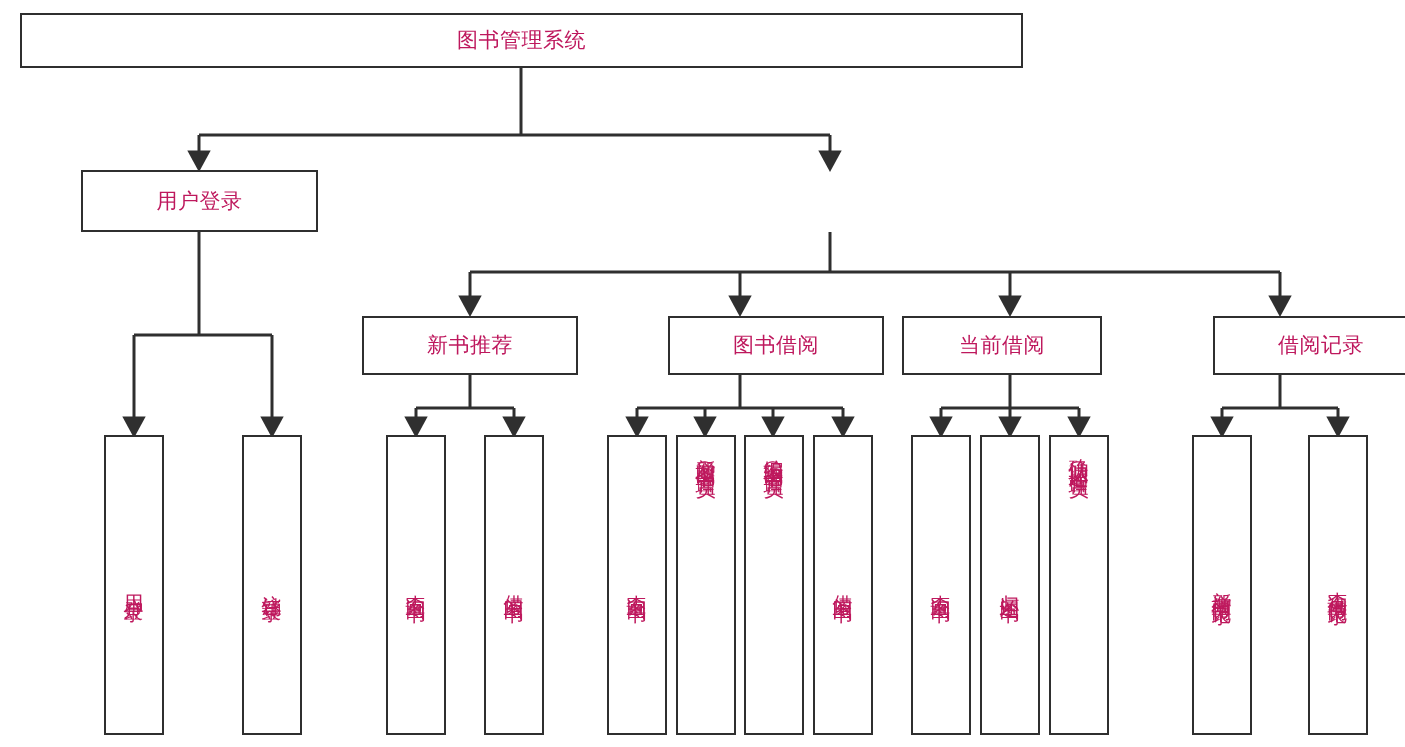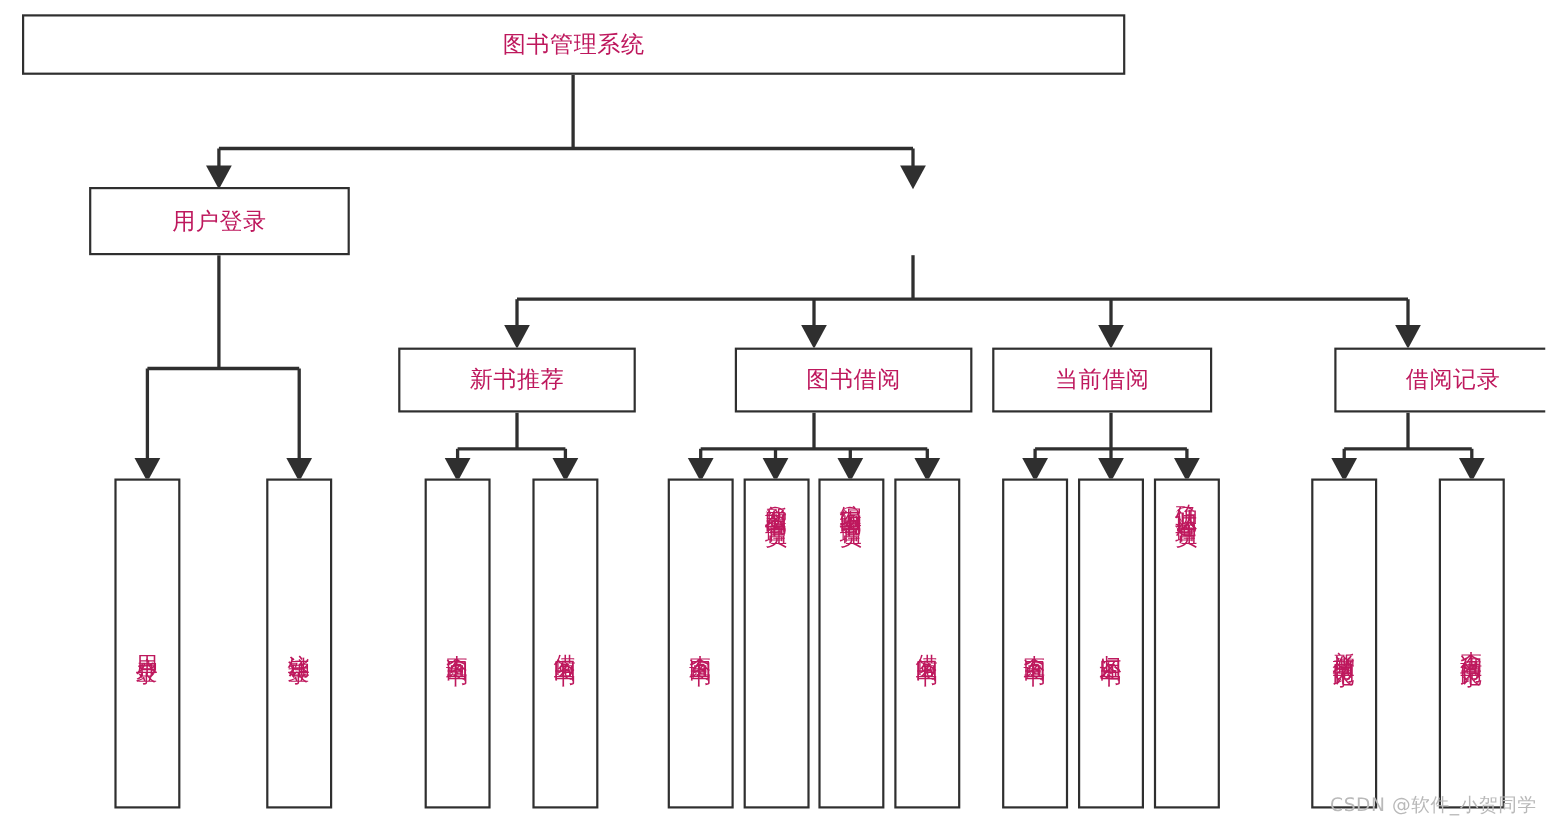--- a/index.html
+++ b/index.html
@@ -184,15 +184,14 @@
     <span class="label">确认归还（管理员）</span>
   </div>
 
   <div class="node leaf short" style="left:1192px; top:435px; width:60px; height:300px;">
     <span class="label">新增借阅记录</span>
   </div>
   <div class="node leaf short" style="left:1308px; top:435px; width:60px; height:300px;">
     <span class="label">查询借阅记录</span>
   </div>
 
-  <div class="watermark">CSDN @软件_小贺同学</div>
 
 </div>
 
 </body></html>

